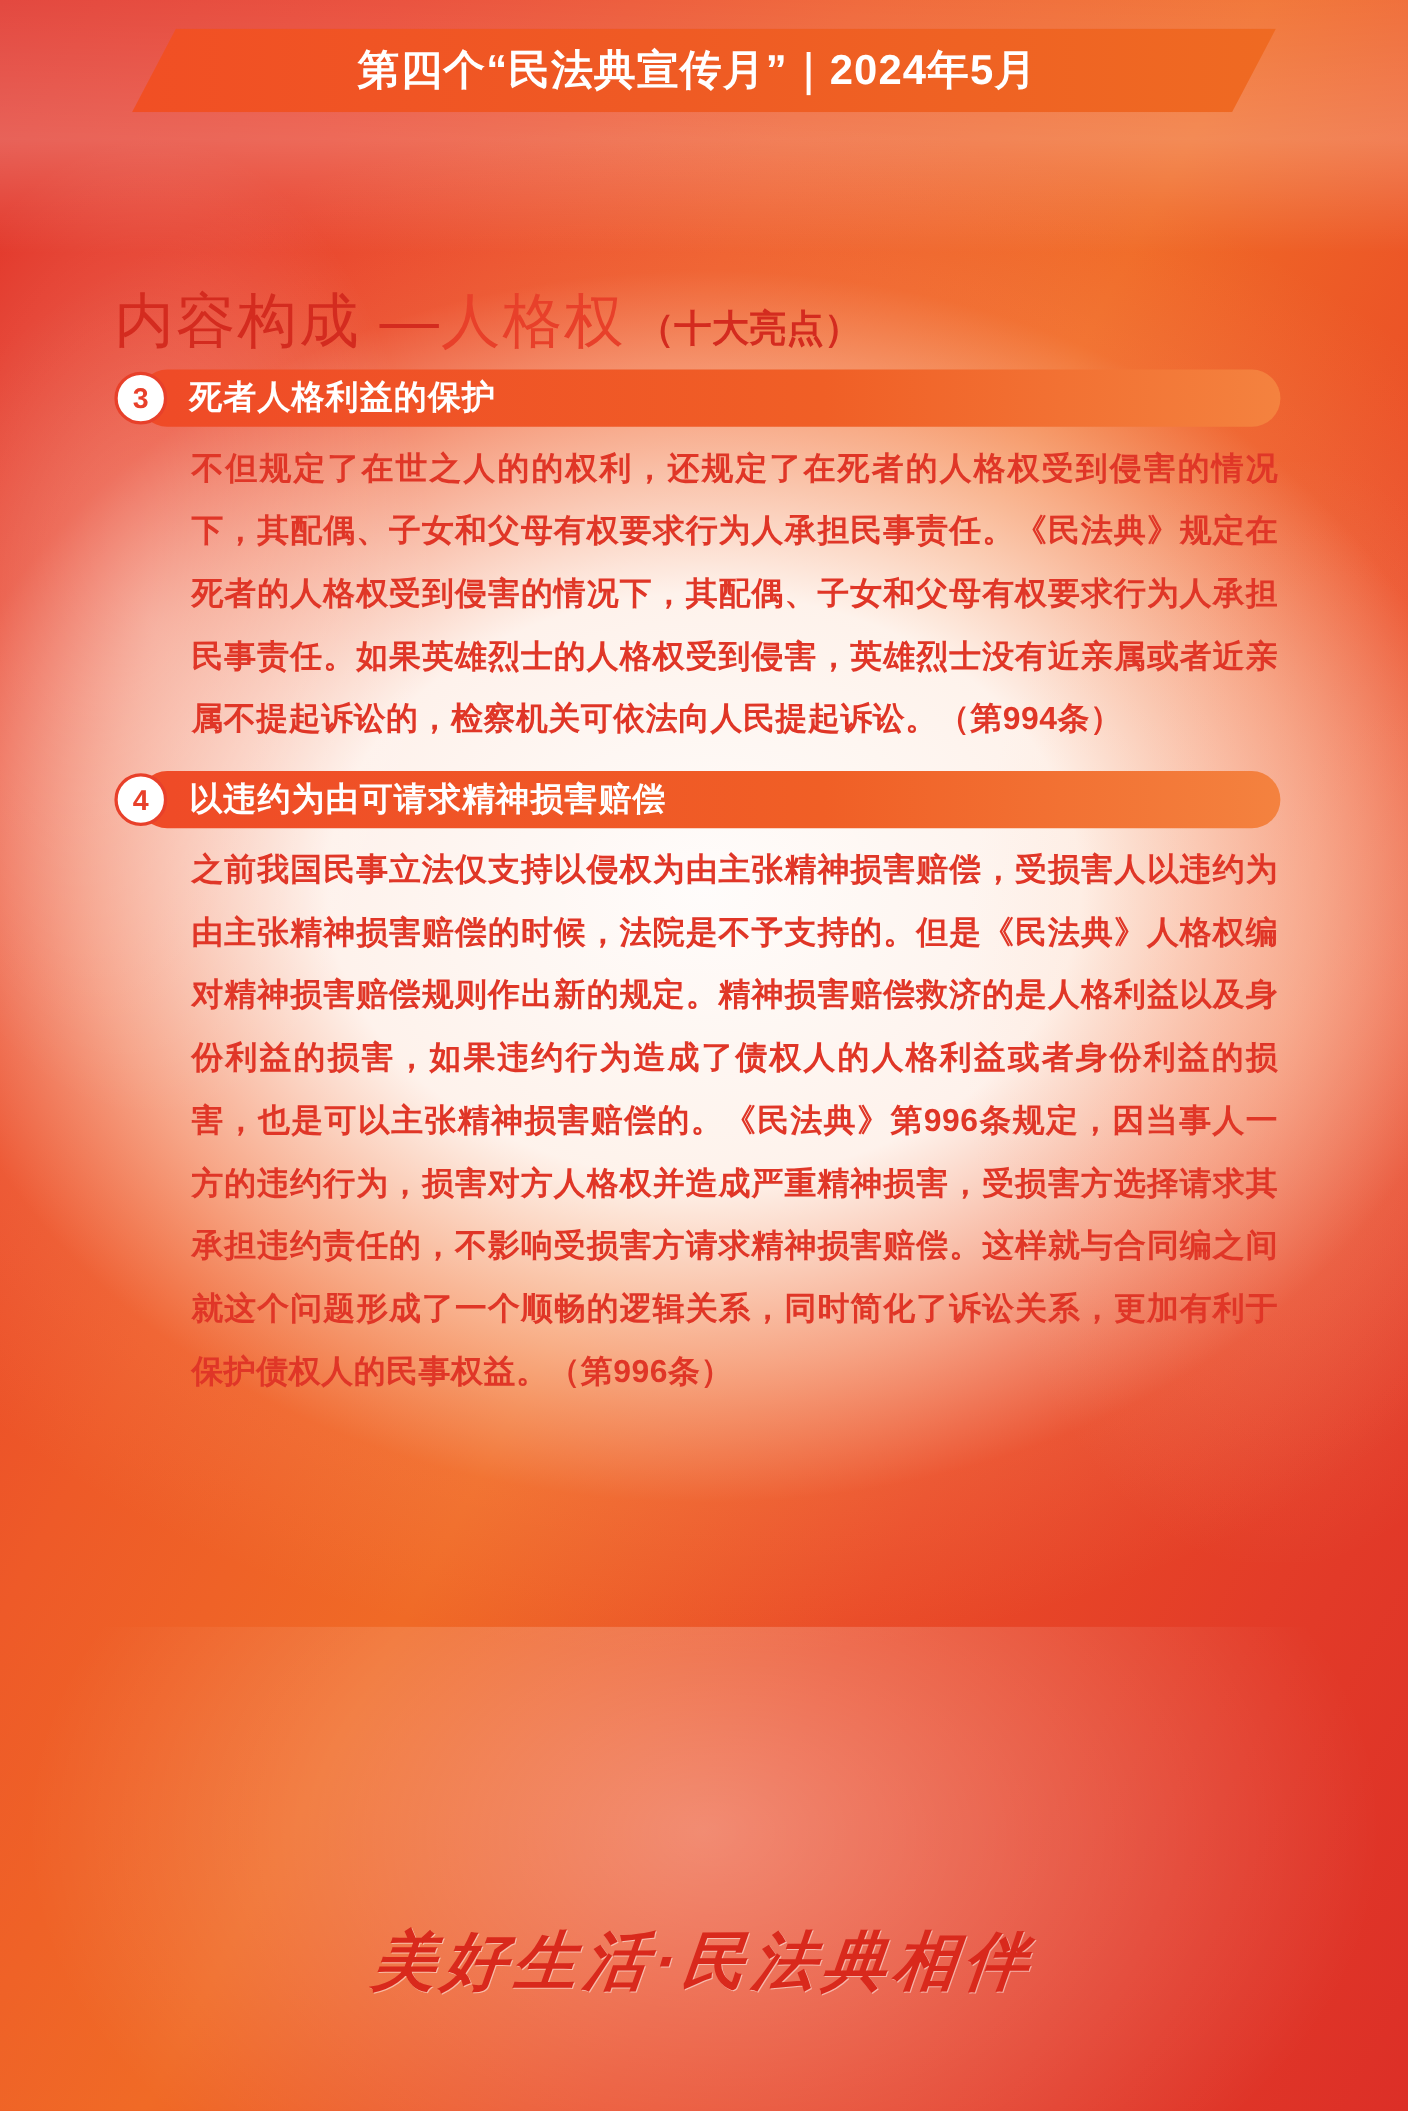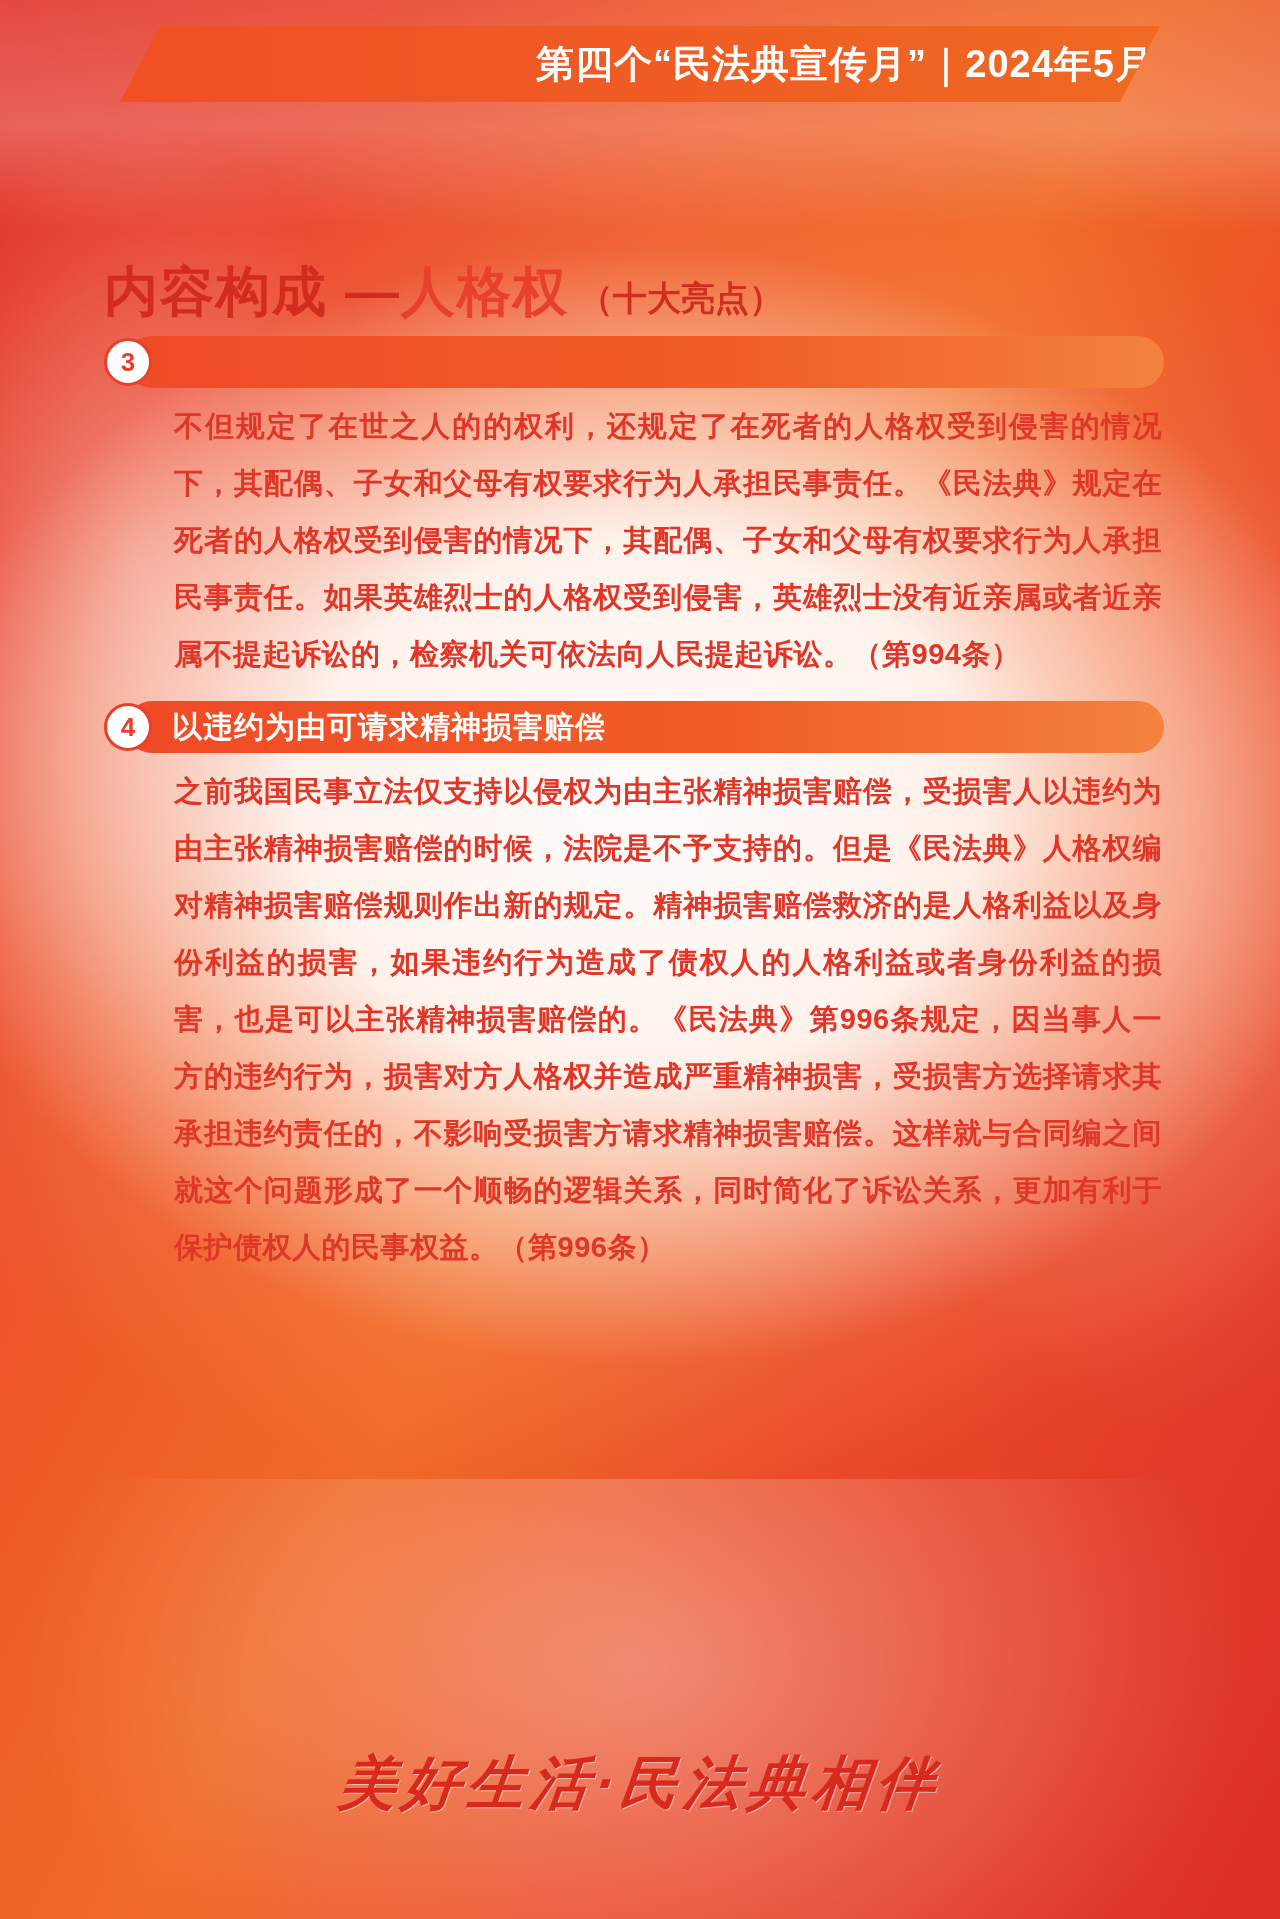--- a/index.html
+++ b/index.html
@@ -64,21 +64,21 @@
   .ribbon {
     position: absolute;
     left: 120px;
     top: 26px;
     width: 1040px;
     height: 76px;
     background: linear-gradient(90deg, #f14f24 0%, #ef5a24 45%, #ef6a22 100%);
     clip-path: polygon(40px 0, 1040px 0, 1000px 76px, 0px 76px);
     display: flex;
     align-items: center;
-    justify-content: flex-end;
+    justify-content: center;
     box-shadow: 0 2px 10px rgba(150,30,10,0.18);
   }
   .ribbon-text {
     color: #ffffff;
     font-size: 38px;
     font-weight: 700;
     letter-spacing: 1px;
     white-space: nowrap;
     line-height: 76px;
     transform: translateX(-6px);
@@ -88,21 +88,21 @@
   .title-block {
     position: absolute;
     left: 104px;
     top: 212px;
     width: 1080px;
     display: flex;
     align-items: baseline;
   }
   .title-main {
     font-size: 54px;
-    font-weight: 700;
+    font-weight: 400;
     color: #d42b1f;
     letter-spacing: 2px;
     white-space: nowrap;
   }
   .title-accent {
     color: #e8402a;
     margin-top: 44px;
   }
   .title-sub {
     font-size: 34px;
@@ -220,20 +220,21 @@
     <span class="title-main title-accent">人格权</span>
     <span class="title-sub">（十大亮点）</span>
   </div>
 
   <div class="content">
 
     <div class="section">
       <div class="sec-head">
         <div class="sec-bar"></div>
         <div class="sec-num">3</div>
+        <div class="sec-title">死者人格利益的保护</div>
       </div>
       <div class="sec-body">不但规定了在世之人的的权利，还规定了在死者的人格权受到侵害的情况下，其配偶、子女和父母有权要求行为人承担民事责任。《民法典》规定在死者的人格权受到侵害的情况下，其配偶、子女和父母有权要求行为人承担民事责任。如果英雄烈士的人格权受到侵害，英雄烈士没有近亲属或者近亲属不提起诉讼的，检察机关可依法向人民提起诉讼。（第994条）</div>
     </div>
 
     <div class="section">
       <div class="sec-head">
         <div class="sec-bar"></div>
         <div class="sec-num">4</div>
         <div class="sec-title">以违约为由可请求精神损害赔偿</div>
       </div>

